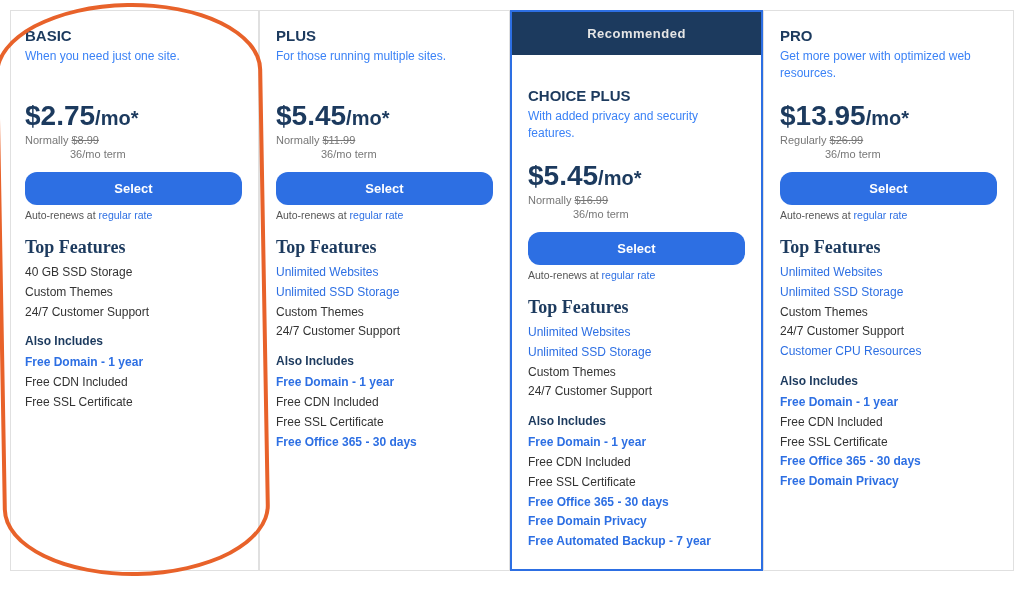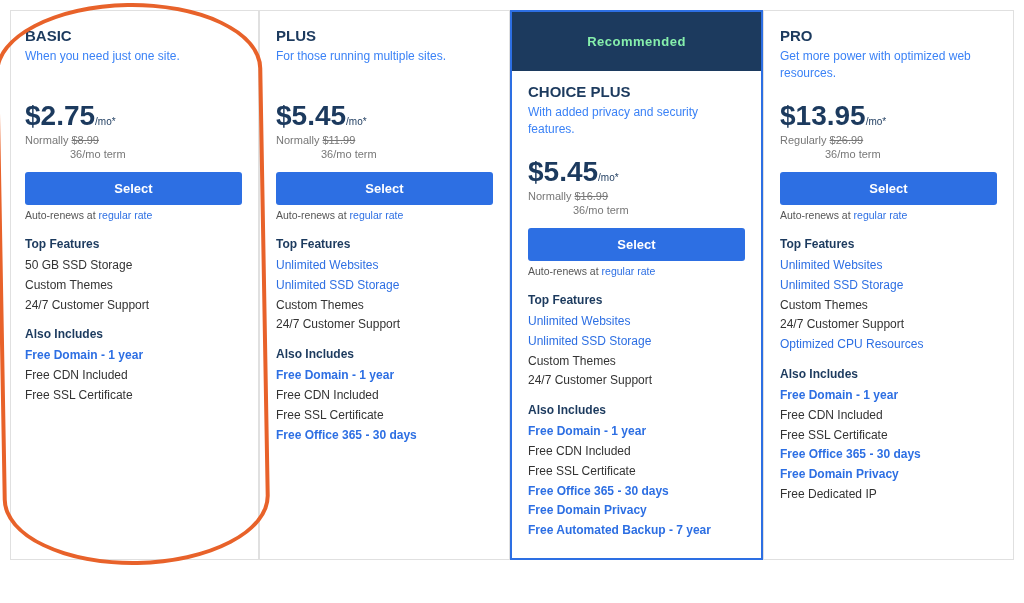--- a/index.html
+++ b/index.html
@@ -22,26 +22,26 @@
       border: 1px solid #e0e0e0;
       padding: 16px;
       background: #fff;
       position: relative;
     }
     .plan-card.recommended {
       border: 2px solid #2d6fe3;
     }
     .recommended-badge {
       background: #1c3a5e;
-      color: #86efac;
+      color: #e5e5e5;
       text-align: center;
-      padding: 22px;
+      padding: 14px;
       font-size: 13px;
       font-weight: 600;
-      margin: -16px -16px 12px -16px;
+      margin: -16px -16px 32px -16px;
       letter-spacing: 0.5px;
     }
     .plan-name {
       font-size: 15px;
       font-weight: 700;
       color: #1c3a5e;
       margin-bottom: 4px;
     }
     .plan-desc {
       font-size: 12px;
@@ -50,22 +50,22 @@
       margin-bottom: 12px;
       line-height: 1.4;
     }
     .plan-price {
       font-size: 28px;
       font-weight: 800;
       color: #1c3a5e;
       margin-bottom: 2px;
     }
     .plan-price span.unit {
-      font-size: 10px;
-      font-weight: 400;
+      font-size: 20px;
+      font-weight: 700;
     }
     .plan-normal {
       font-size: 11px;
       color: #777;
       margin-bottom: 2px;
     }
     .plan-normal .strikethrough {
       text-decoration: line-through;
     }
     .plan-term {
@@ -76,37 +76,38 @@
     }
     .select-btn {
       background: #2d6fe3;
       color: #fff;
       border: none;
       padding: 9px 0;
       width: 100%;
       font-size: 13px;
       font-weight: 600;
       cursor: pointer;
-      border-radius: 3px;
+      border-radius: 12px;
       margin-bottom: 4px;
     }
     .auto-renews {
       font-size: 10.5px;
       color: #555;
       margin-bottom: 16px;
     }
     .auto-renews a {
       color: #2d6fe3;
       text-decoration: none;
     }
     .section-label {
-      font-size: 12px;
+      font-size: 18px;
       font-weight: 700;
       color: #1c3a5e;
       margin-bottom: 6px;
+      font-family: Liberation Serif, serif;
     }
     .feature-list {
       list-style: none;
       margin-bottom: 14px;
     }
     .feature-list li {
       font-size: 12px;
       color: #333;
       margin-bottom: 3px;
       line-height: 1.4;
@@ -152,21 +153,21 @@
       pointer-events: none;
       z-index: 10;
       transform: rotate(-1deg);
     }
   </style>
 </head>
 <body>
 
 <div class="pricing-container">
 <div class="plan-card basic-highlighted"><div class="orange-circle"></div><div class="plan-name">BASIC</div><div class="plan-desc">When you need just one site.</div><div class="plan-price">$2.75<span class="unit">/mo*</span></div><div class="plan-normal">Normally <span class="strikethrough">$8.99</span></div><div class="plan-term">36/mo term</div><button class="select-btn">Select</button><div class="auto-renews">Auto-renews at <a href="#">regular rate</a></div><div class="section-label">Top Features</div><ul class="feature-list">
-        <li class="">50 GB SSD Storage</li>
+        <li class="">40 GB SSD Storage</li>
         <li class="">Custom Themes</li>
         <li class="">24/7 Customer Support</li>
       </ul><div class="also-includes-section">
         <div class="also-label">Also Includes</div>
         <ul class="also-list">
           <li class="link-item">Free Domain - 1 year</li>
           <li class="">Free CDN Included</li>
           <li class="">Free SSL Certificate</li>
         </ul>
       </div></div>
@@ -198,25 +199,24 @@
           <li class="link-item">Free Office 365 - 30 days</li>
           <li class="link-item">Free Domain Privacy</li>
           <li class="link-item">Free Automated Backup - 7 year</li>
         </ul>
       </div></div>
     <div class="plan-card"><div class="plan-name">PRO</div><div class="plan-desc">Get more power with optimized web resources.</div><div class="plan-price">$13.95<span class="unit">/mo*</span></div><div class="plan-normal">Regularly <span class="strikethrough">$26.99</span></div><div class="plan-term">36/mo term</div><button class="select-btn">Select</button><div class="auto-renews">Auto-renews at <a href="#">regular rate</a></div><div class="section-label">Top Features</div><ul class="feature-list">
         <li class="link-item">Unlimited Websites</li>
         <li class="link-item">Unlimited SSD Storage</li>
         <li class="">Custom Themes</li>
         <li class="">24/7 Customer Support</li>
-        <li class="link-item">Optimized CPU Resources</li>
+        <li class="link-item">Customer CPU Resources</li>
       </ul><div class="also-includes-section">
         <div class="also-label">Also Includes</div>
         <ul class="also-list">
           <li class="link-item">Free Domain - 1 year</li>
           <li class="">Free CDN Included</li>
           <li class="">Free SSL Certificate</li>
           <li class="link-item">Free Office 365 - 30 days</li>
           <li class="link-item">Free Domain Privacy</li>
-          <li class="">Free Dedicated IP</li>
         </ul>
       </div></div>
   </div>
 
 </body></html>

